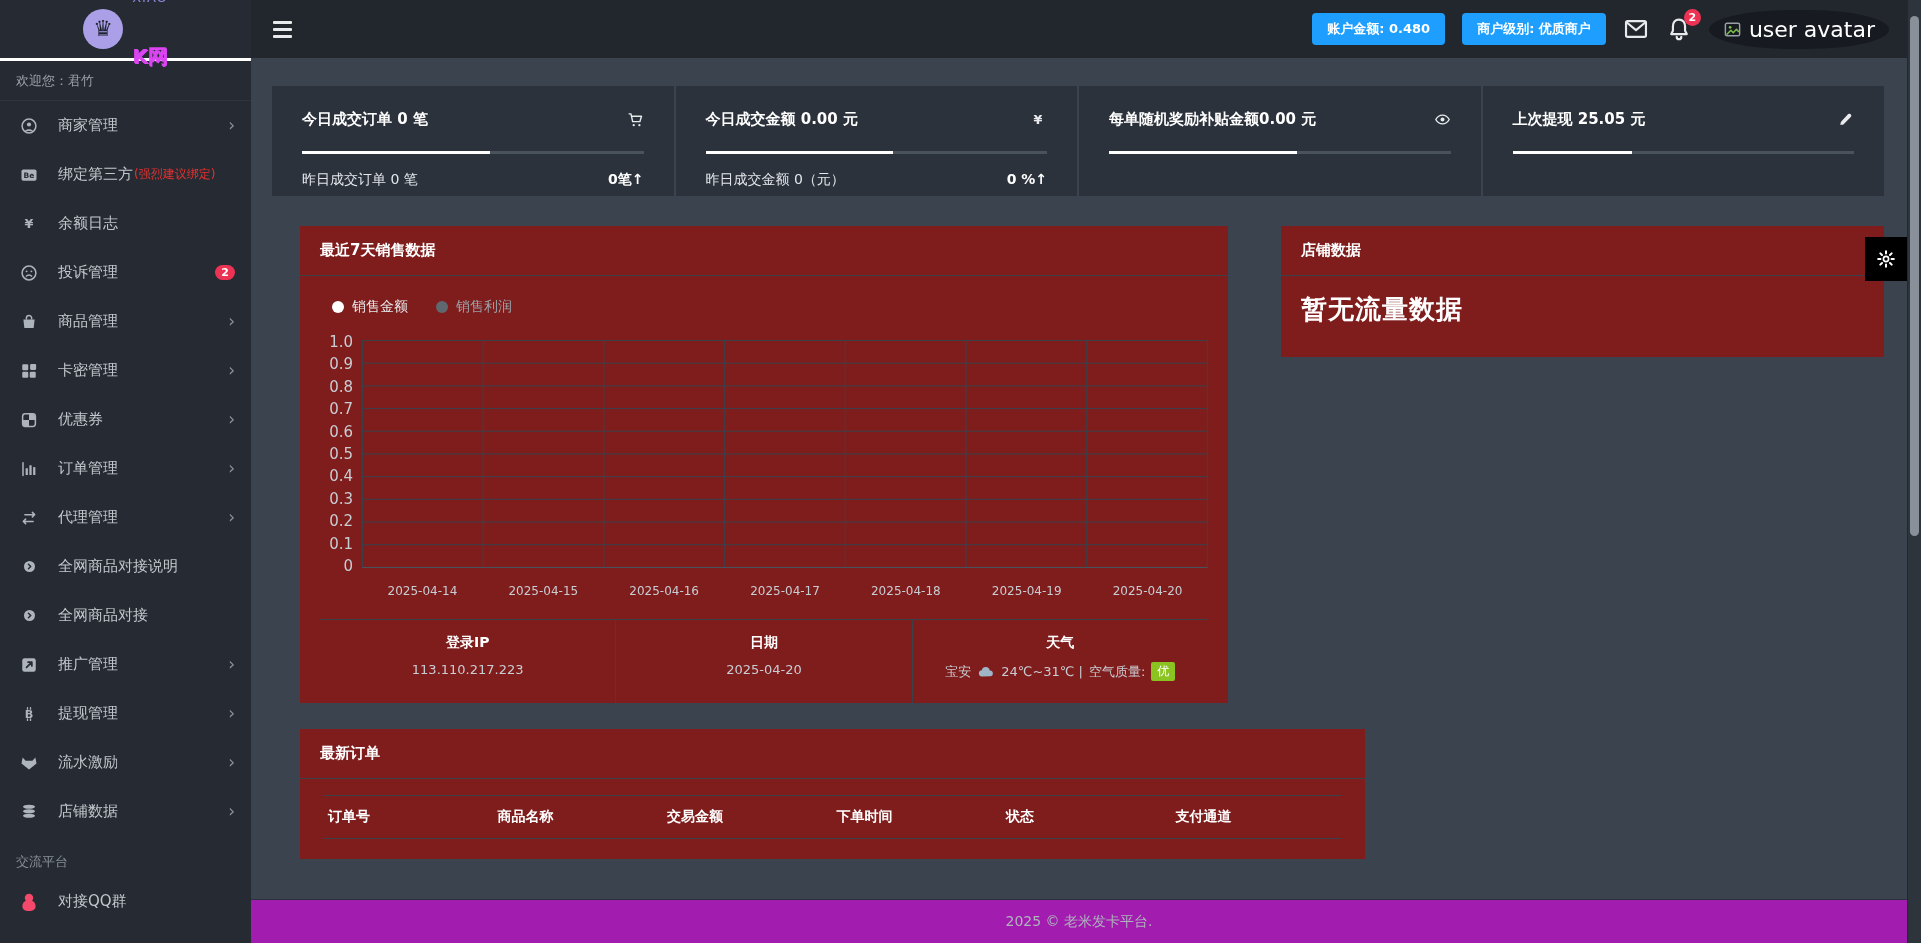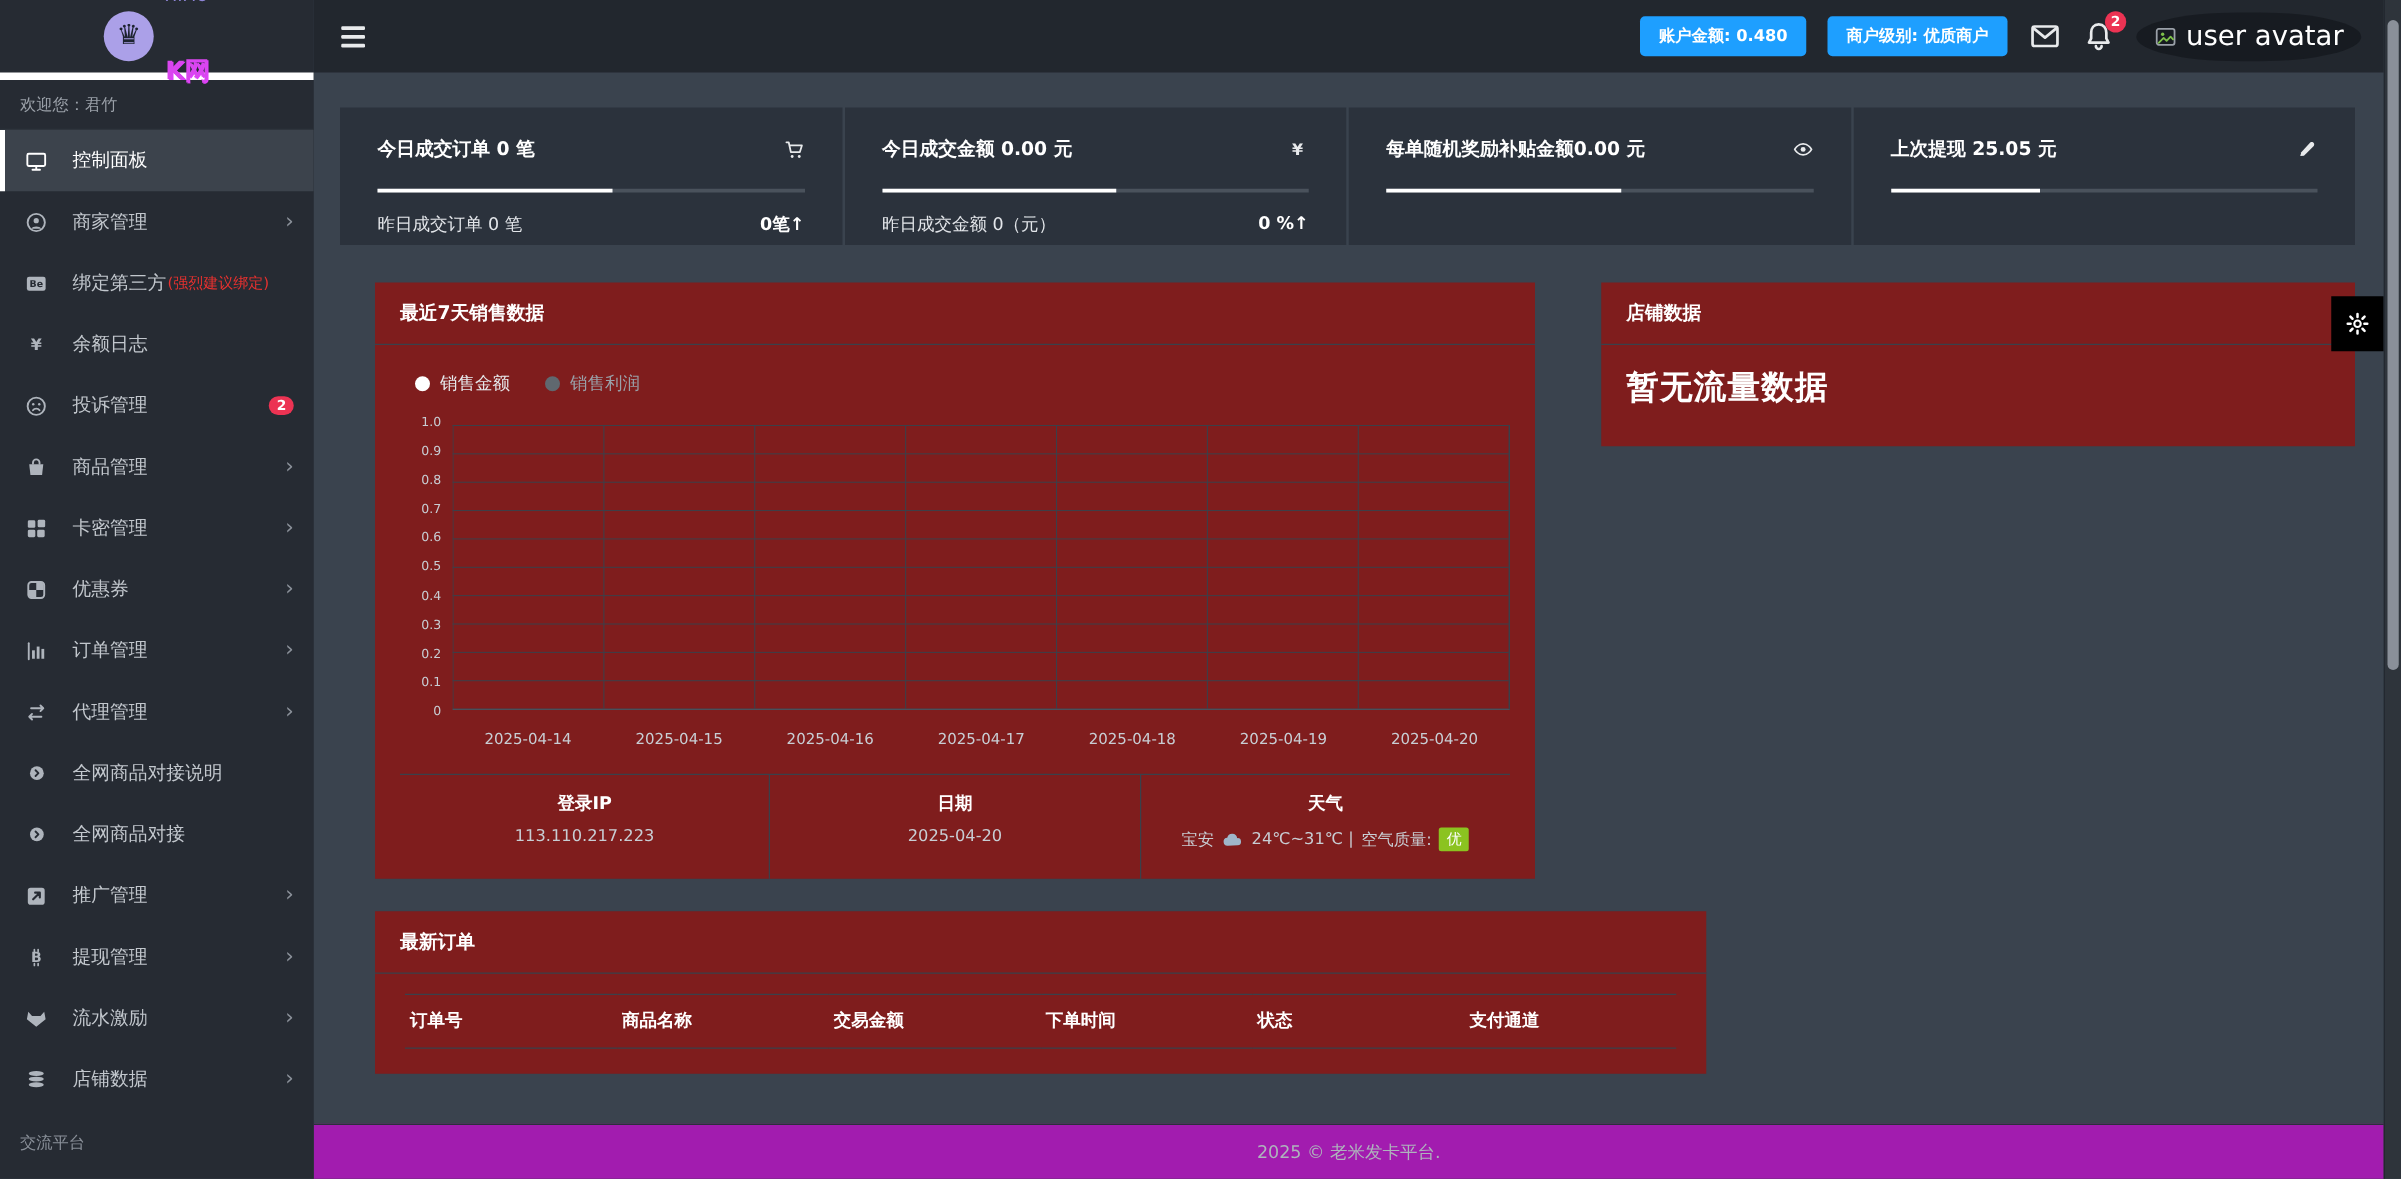--- a/index.html
+++ b/index.html
@@ -16,21 +16,21 @@
   .scrollbar { position:absolute; right:0; top:0; width:14px; height:100%; background:#2E343B; border-left:1px solid #232830; z-index:50; }
   .scroll-thumb { position:absolute; left:2px; right:2px; top:16px; height:520px; background:#8A9099; border-radius:6px; }
 
   
   .sidebar { position:absolute; left:0; top:0; width:251px; height:100%; background:#262B33; z-index:10; overflow:hidden; }
   .logo-area { height:58px; display:flex; align-items:center; justify-content:center; gap:9px; }
   .logo-circle { width:40px; height:40px; border-radius:50%; background:#ABA0E8; display:flex; align-items:center; justify-content:center; color:#1D2330; font-size:22px; line-height:1; }
   .logo-text { display:flex; flex-direction:column; line-height:1.05;gap:41px; }
   .logo-xiao { font-size:13px; color:#8F86D8; letter-spacing:1px; }
   .logo-knet { font-size:20px; font-weight:bold; color:#d946ef; text-shadow:1px 1px 0 #E040FB; }
-  .welcome { padding:11px 16px 10px; color:#9AA0A8; font-size:13px; border-top:6px solid #ffffff; border-bottom:1px solid #2E343C; }
+  .welcome { padding:11px 16px 10px; color:#9AA0A8; font-size:13px; border-top:3px solid #ffffff; border-bottom:1px solid #2E343C; }
   .menu-item { height:49px; display:flex; align-items:center; padding-right:16px; position:relative; color:#C2C7CD; cursor:pointer; }
   .menu-item .icon-box { width:58px; display:flex; justify-content:center; color:#AEB4BC; flex:0 0 58px; }
   .menu-item .mi-label { font-size:15px; white-space:nowrap; }
   .menu-item.active { background:#3C434C; color:#fff; }
   .menu-item.active .icon-box { color:#fff; }
   .menu-item.active::before { content:""; position:absolute; left:0; top:0; bottom:0; width:4px; background:#fff; }
   .mi-note { color:#E8312F; font-size:12px; margin-left:1px; white-space:nowrap; }
   .mi-right { margin-left:auto; display:flex; align-items:center; }
   .mi-chevron { color:#8A9099; font-size:17px; line-height:1; }
   .mi-badge { background:#EC3353; color:#fff; font-size:11px; font-weight:bold; padding:1px 6px; border-radius:9px; }
@@ -66,21 +66,21 @@
   .panel { background:#7f1d1d;margin-left:28px; }
   .panel-header { padding:15px 20px; font-size:15px; font-weight:bold; color:#fff; border-bottom:1px solid #3A414B; }
 
   .sales-panel { width:928px; }
   .sales-body { padding:22px 20px 0; }
   .legend { display:flex; gap:28px; align-items:center; padding-left:12px; }
   .legend-item { display:flex; align-items:center; gap:8px; cursor:pointer; }
   .legend-dot { width:12px; height:12px; border-radius:50%; }
   .legend-label { font-size:14px; }
   .chart-area { display:flex; margin-top:24px; }
-  .y-labels { width:42px; height:242px; margin-top:-7px; display:flex; flex-direction:column; justify-content:space-between; text-align:right; padding-right:9px; color:#C8CDD3; font-size:10px; }
+  .y-labels { width:42px; height:242px; margin-top:-7px; display:flex; flex-direction:column; justify-content:space-between; text-align:right; padding-right:9px; color:#C8CDD3; font-size:15px; }
   .grid { flex:1; height:228px;
     background-image:
       linear-gradient(to right, #39404A 1px, transparent 1px),
       linear-gradient(to bottom, #39404A 1px, transparent 1px);
     background-size: calc(100%/7) 100%, 100% calc(100%/10);
     border-right:1px solid #39404A; border-bottom:1px solid #49515B; }
   .x-labels { display:flex; margin-left:42px; margin-top:9px; height:21px; }
   .x-labels div { flex:1; text-align:center; color:#C8CDD3; font-size:12px; }
   .sales-info { margin-top:14px; border-top:1px solid #3A414B; display:flex; }
   .info-col { flex:1; text-align:center; padding:14px 0 22px; }
@@ -108,30 +108,20 @@
 <div class="sidebar">
   <div class="logo-area">
     <div class="logo-circle">♛</div>
     <div class="logo-text">
       <span class="logo-xiao">XIAO</span>
       <span class="logo-knet">K网</span>
     </div>
   </div>
   <div class="welcome">欢迎您：君竹</div>
   <div class="menu" id="menu">
-      <div class="menu-item active">
-    <span class="icon-box">
-          <svg width="18" height="18" viewBox="0 0 24 24" fill="none" stroke="currentColor" stroke-width="2" stroke-linecap="round" stroke-linejoin="round">
-            <rect x="2.5" y="4" width="19" height="13" rx="1.5"></rect>
-            <path d="M8 21h8M12 17.5V21"></path>
-          </svg>
-        </span>
-    <span class="mi-label">控制面板</span>
-
-  </div>
       <div class="menu-item">
     <span class="icon-box">
           <svg width="18" height="18" viewBox="0 0 24 24" fill="none" stroke="currentColor" stroke-width="2" stroke-linecap="round" stroke-linejoin="round">
             <circle cx="12" cy="12" r="9.2"></circle>
             <circle cx="12" cy="10" r="2.8" fill="currentColor" stroke="none"></circle>
             <path d="M6.8 18.6c1.2-3.2 9.2-3.2 10.4 0" fill="currentColor" stroke="none"></path>
           </svg>
         </span>
     <span class="mi-label">商家管理</span>
 

